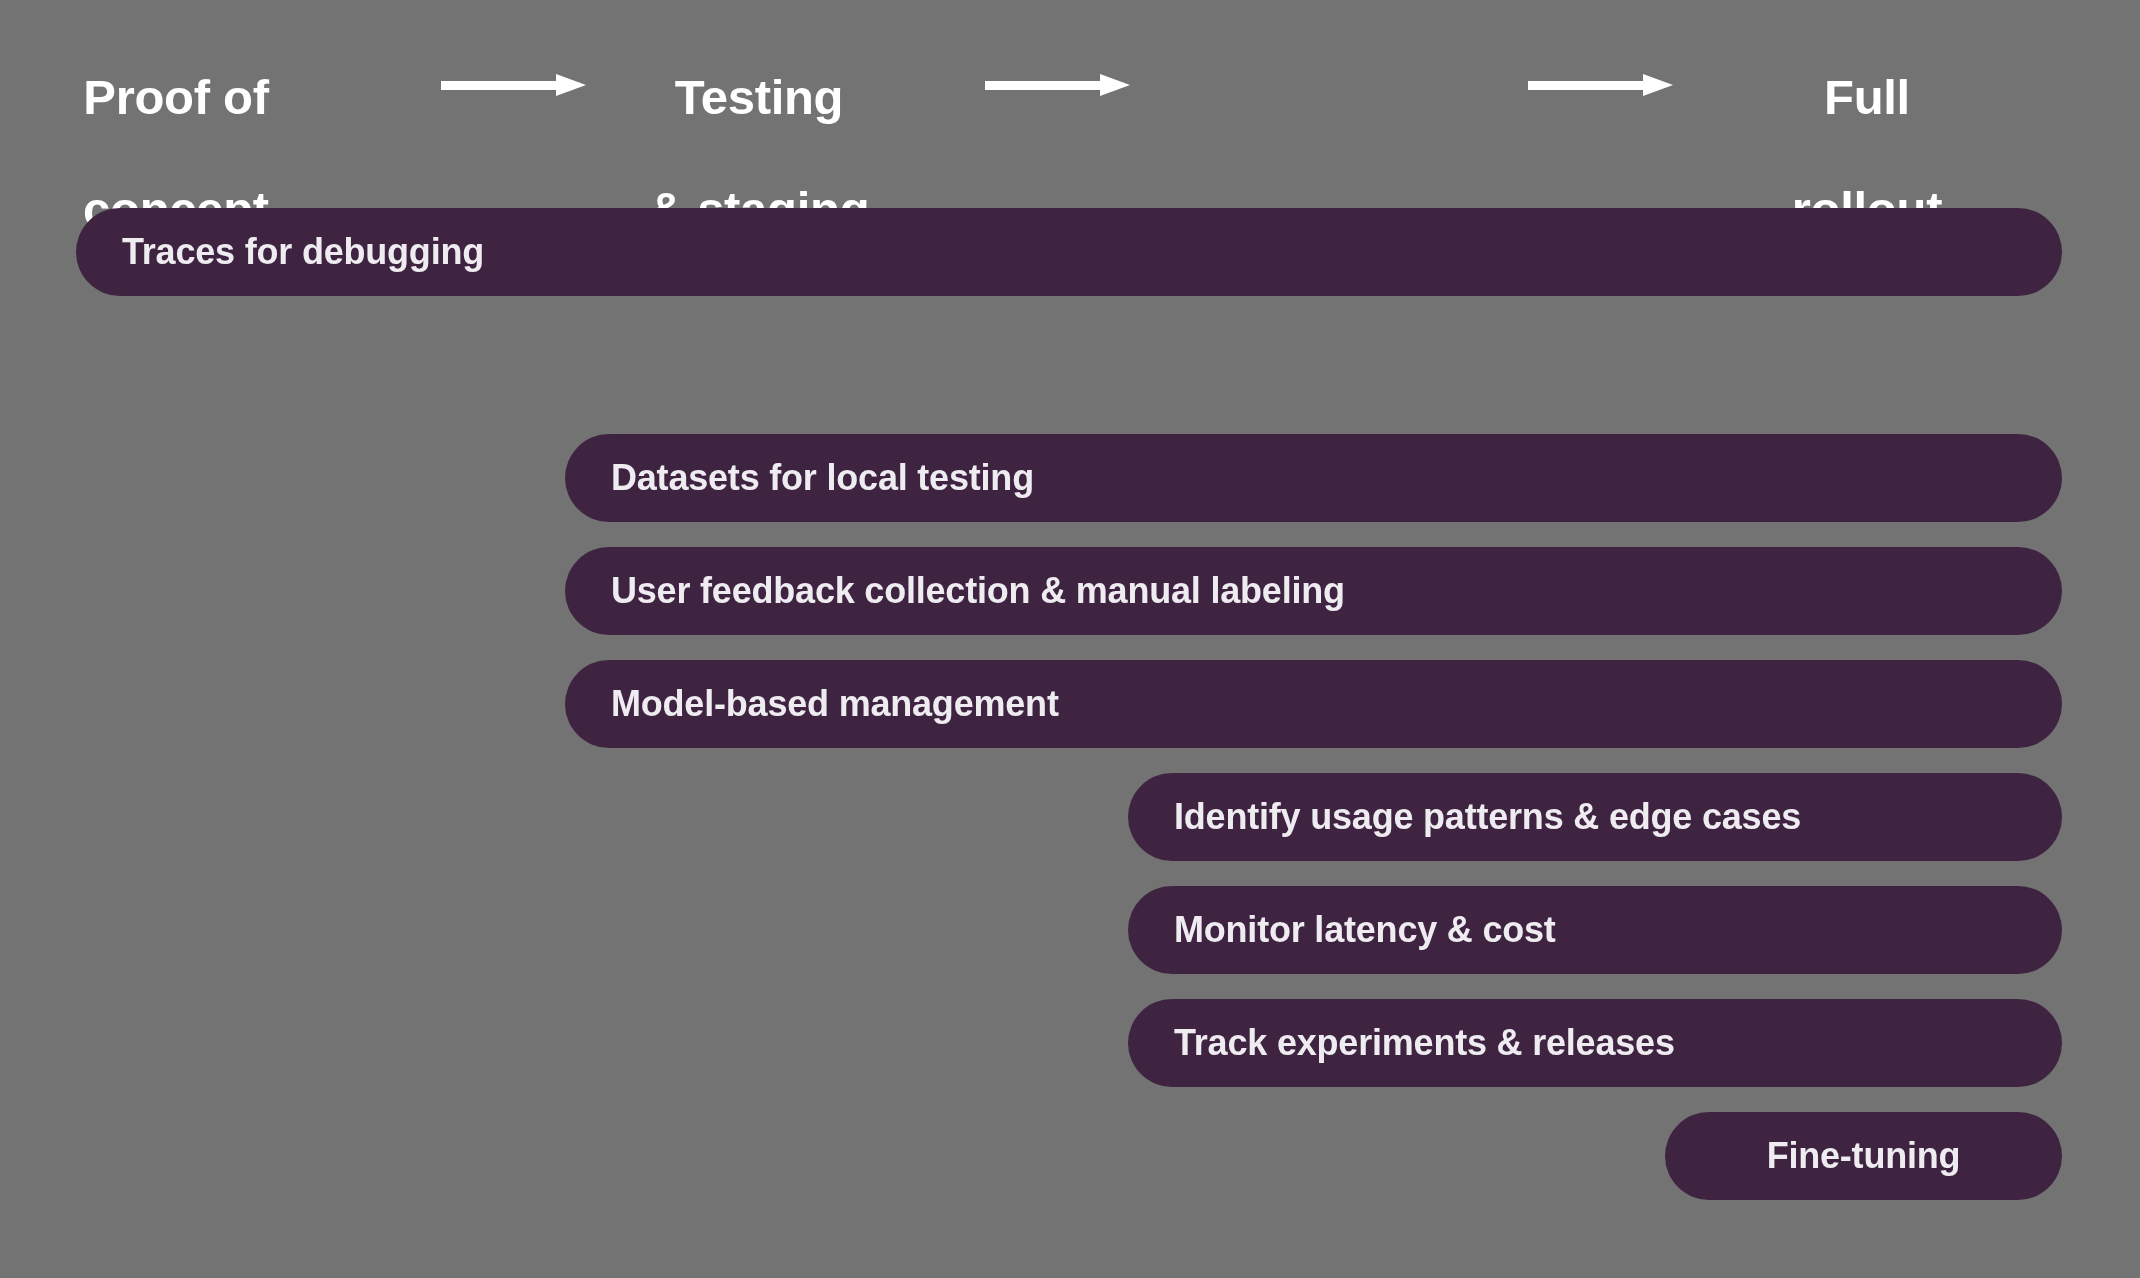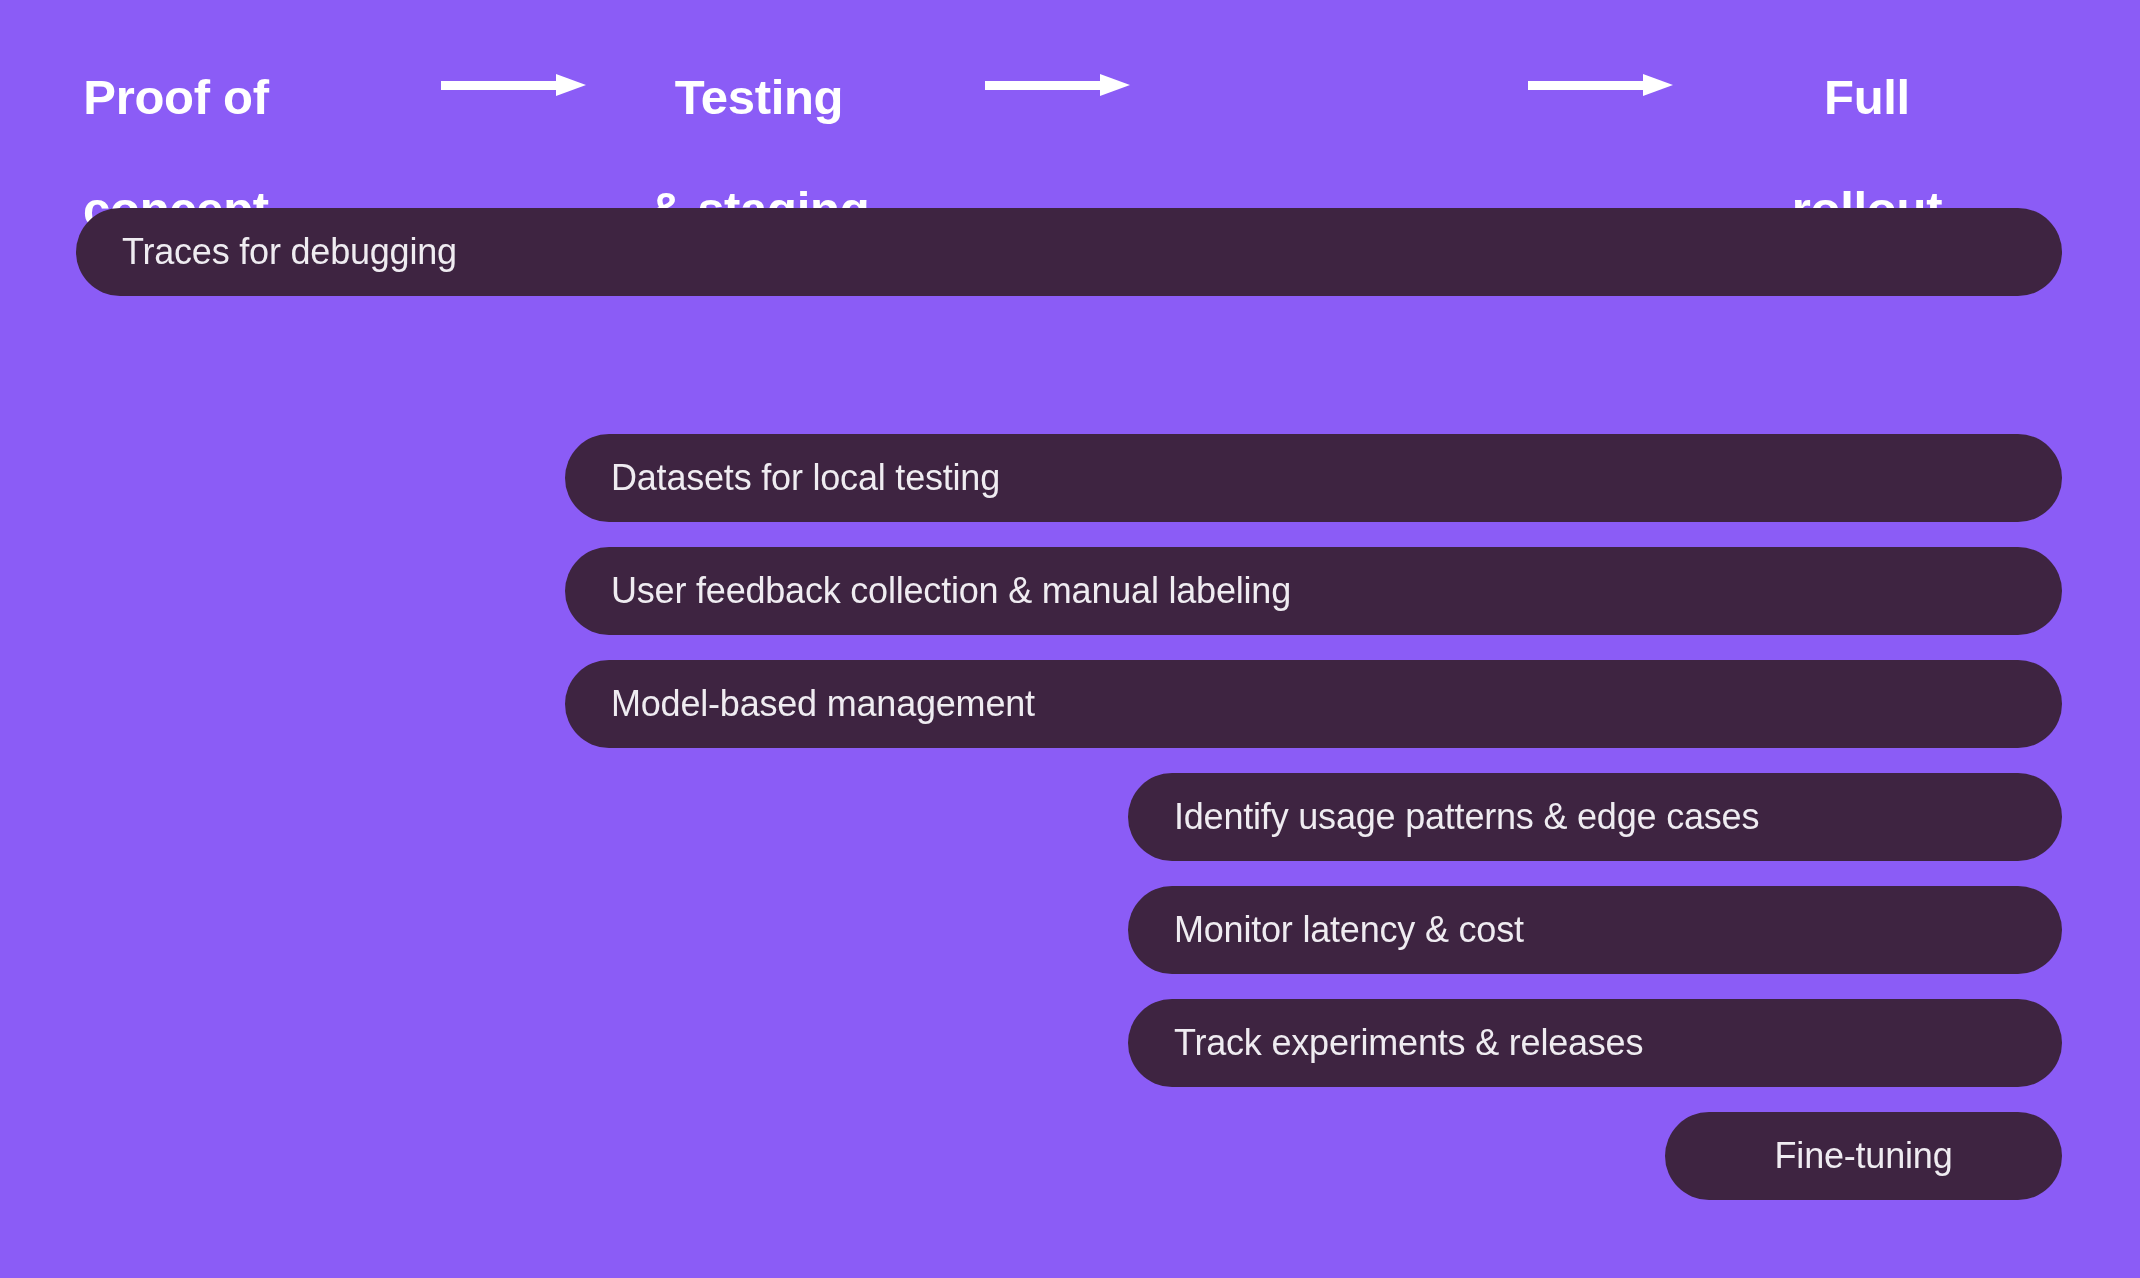--- a/index.html
+++ b/index.html
@@ -11,21 +11,21 @@
     height: 1278px;
     overflow: hidden;
     font-family: "Liberation Sans", sans-serif;
     background: #4d6670;
   }
 
   #stage {
     position: relative;
     width: 2140px;
     height: 1278px;
-    background: #8b5cf6;
+    background: #737373;
   }
 
   
   #phase-header {
     position: absolute;
     left: 0;
     top: 0;
     width: 2140px;
     height: 185px;
   }
@@ -83,21 +83,21 @@
     background: #3e2441;
     border-radius: 44px;
     display: flex;
     align-items: center;
     box-sizing: border-box;
   }
 
   .bar-label {
     color: #efecf1;
     font-size: 36px;
-    font-weight: normal;
+    font-weight: bold;
     letter-spacing: -0.2px;
     white-space: nowrap;
     padding-left: 46px;
   }
 
   .bar.tail-bar .bar-label {
     padding-left: 0;
     width: 100%;
     text-align: center;
   }

